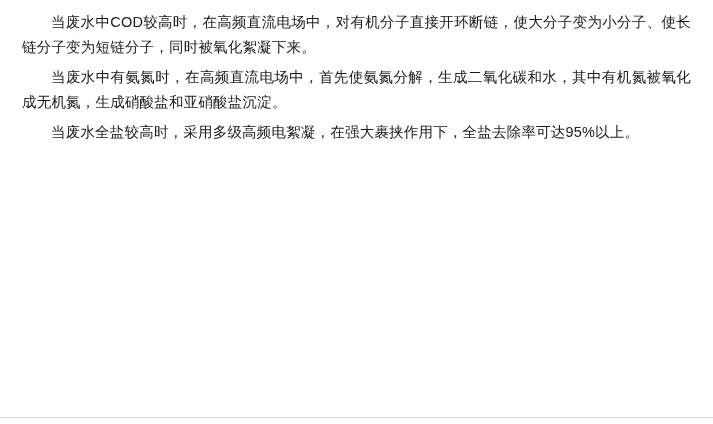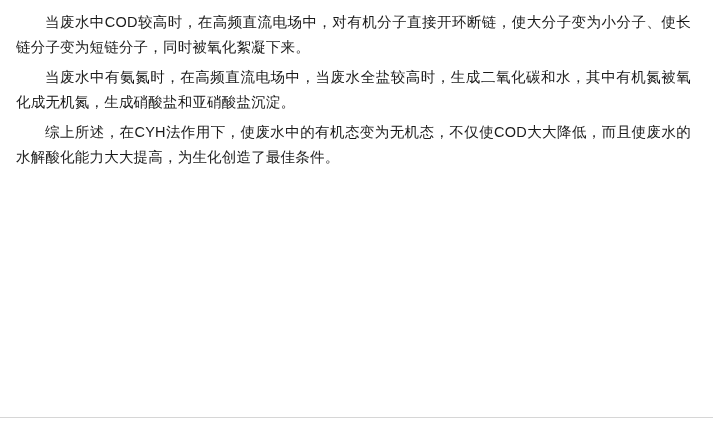--- a/index.html
+++ b/index.html
@@ -12,21 +12,21 @@
     background: #ffffff;
     font-family: "Liberation Sans", sans-serif;
     color: #1a1a1a;
     overflow: hidden;
   }
   .page {
     position: relative;
     width: 713px;
     height: 424px;
     box-sizing: border-box;
-    padding: 10px 22px 0 16px;
+    padding: 10px 22px 0 22px;
     background: #ffffff;
   }
   .para {
     font-size: 14.5px;
     line-height: 1.72;
     text-align: justify;
     text-justify: inter-ideograph;
     text-indent: 2em;
     margin: 0 0 5px 0;
     color: #1a1a1a;
@@ -39,16 +39,16 @@
     bottom: 6px;
     height: 1px;
     background: #d6d6d6;
   }
 </style>
 </head>
 <body>
 
 <div class="page">
   <p class="para">当废水中COD较高时，在高频直流电场中，对有机分子直接开环断链，使大分子变为小分子、使长链分子变为短链分子，同时被氧化絮凝下来。</p>
-  <p class="para">当废水中有氨氮时，在高频直流电场中，当废水全盐较高时，生成二氧化碳和水，其中有机氮被氧化成无机氮，生成硝酸盐和亚硝酸盐沉淀。</p>
-  <p class="para">综上所述，在CYH法作用下，使废水中的有机态变为无机态，不仅使COD大大降低，而且使废水的水解酸化能力大大提高，为生化创造了最佳条件。</p>
+  <p class="para">当废水中有氨氮时，在高频直流电场中，首先使氨氮分解，生成二氧化碳和水，其中有机氮被氧化成无机氮，生成硝酸盐和亚硝酸盐沉淀。</p>
+  <p class="para">当废水全盐较高时，采用多级高频电絮凝，在强大裹挟作用下，全盐去除率可达95%以上。</p>
   <div class="bottom-rule"></div>
 </div>
 
 </body></html>

